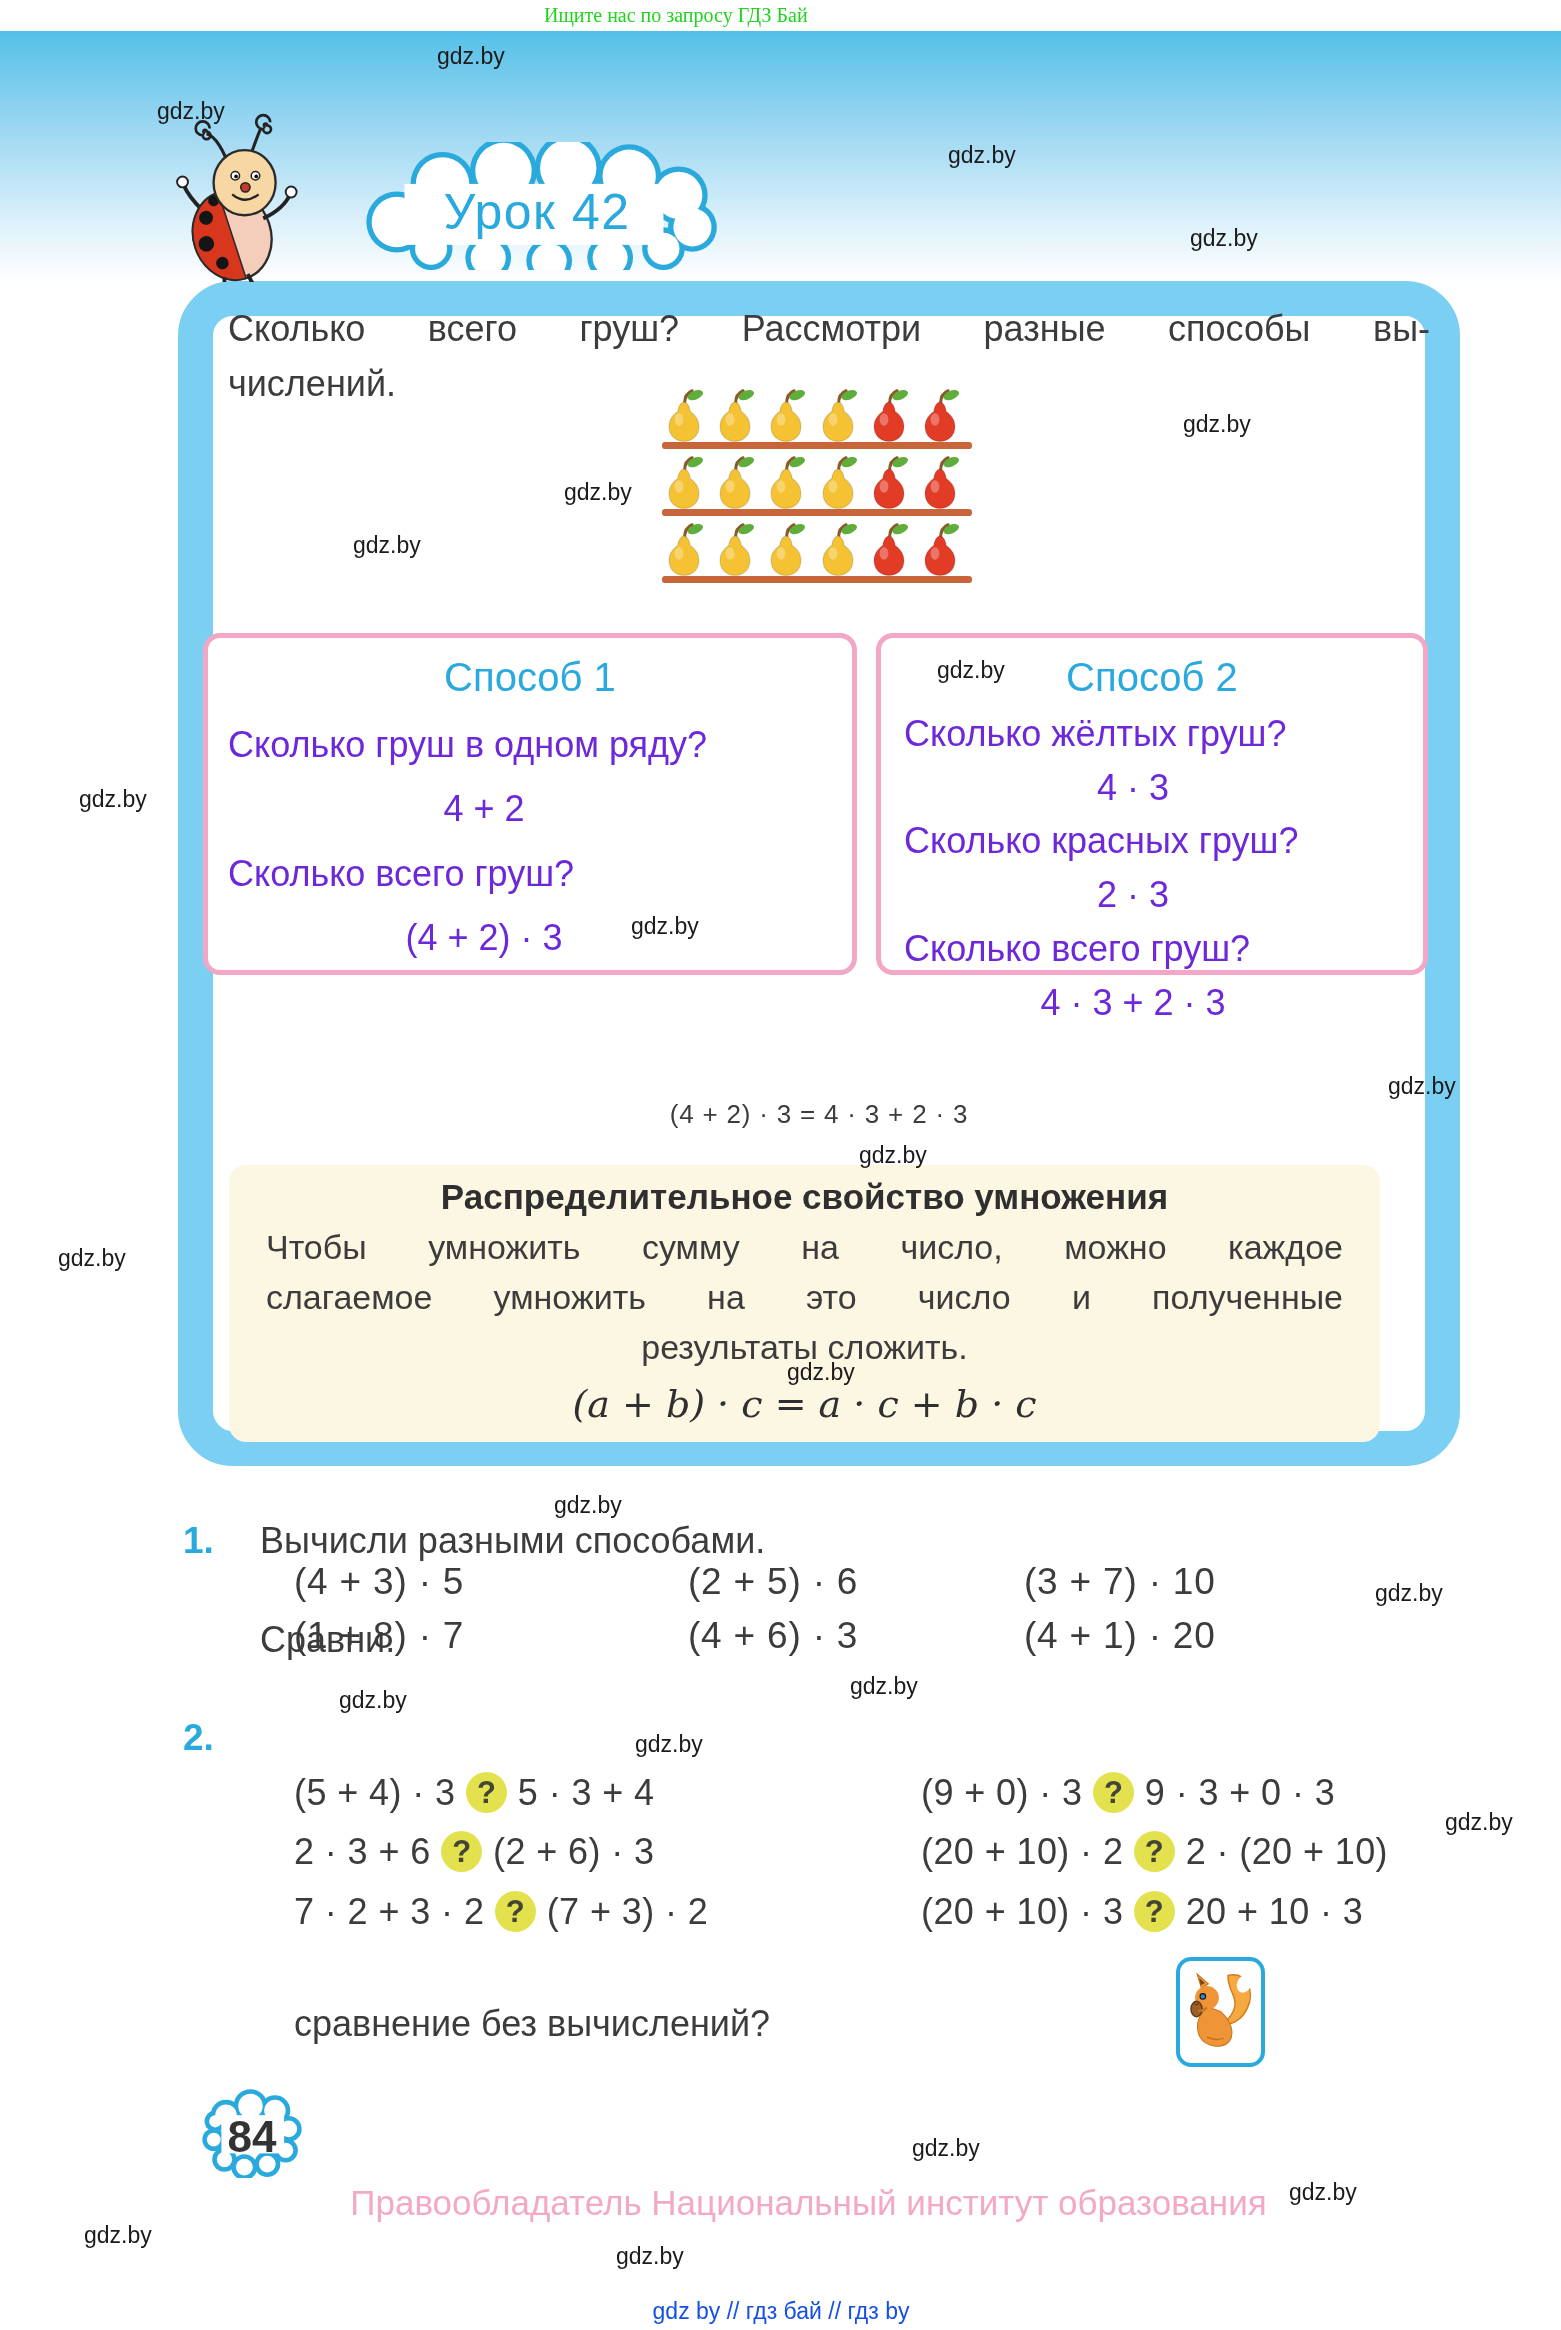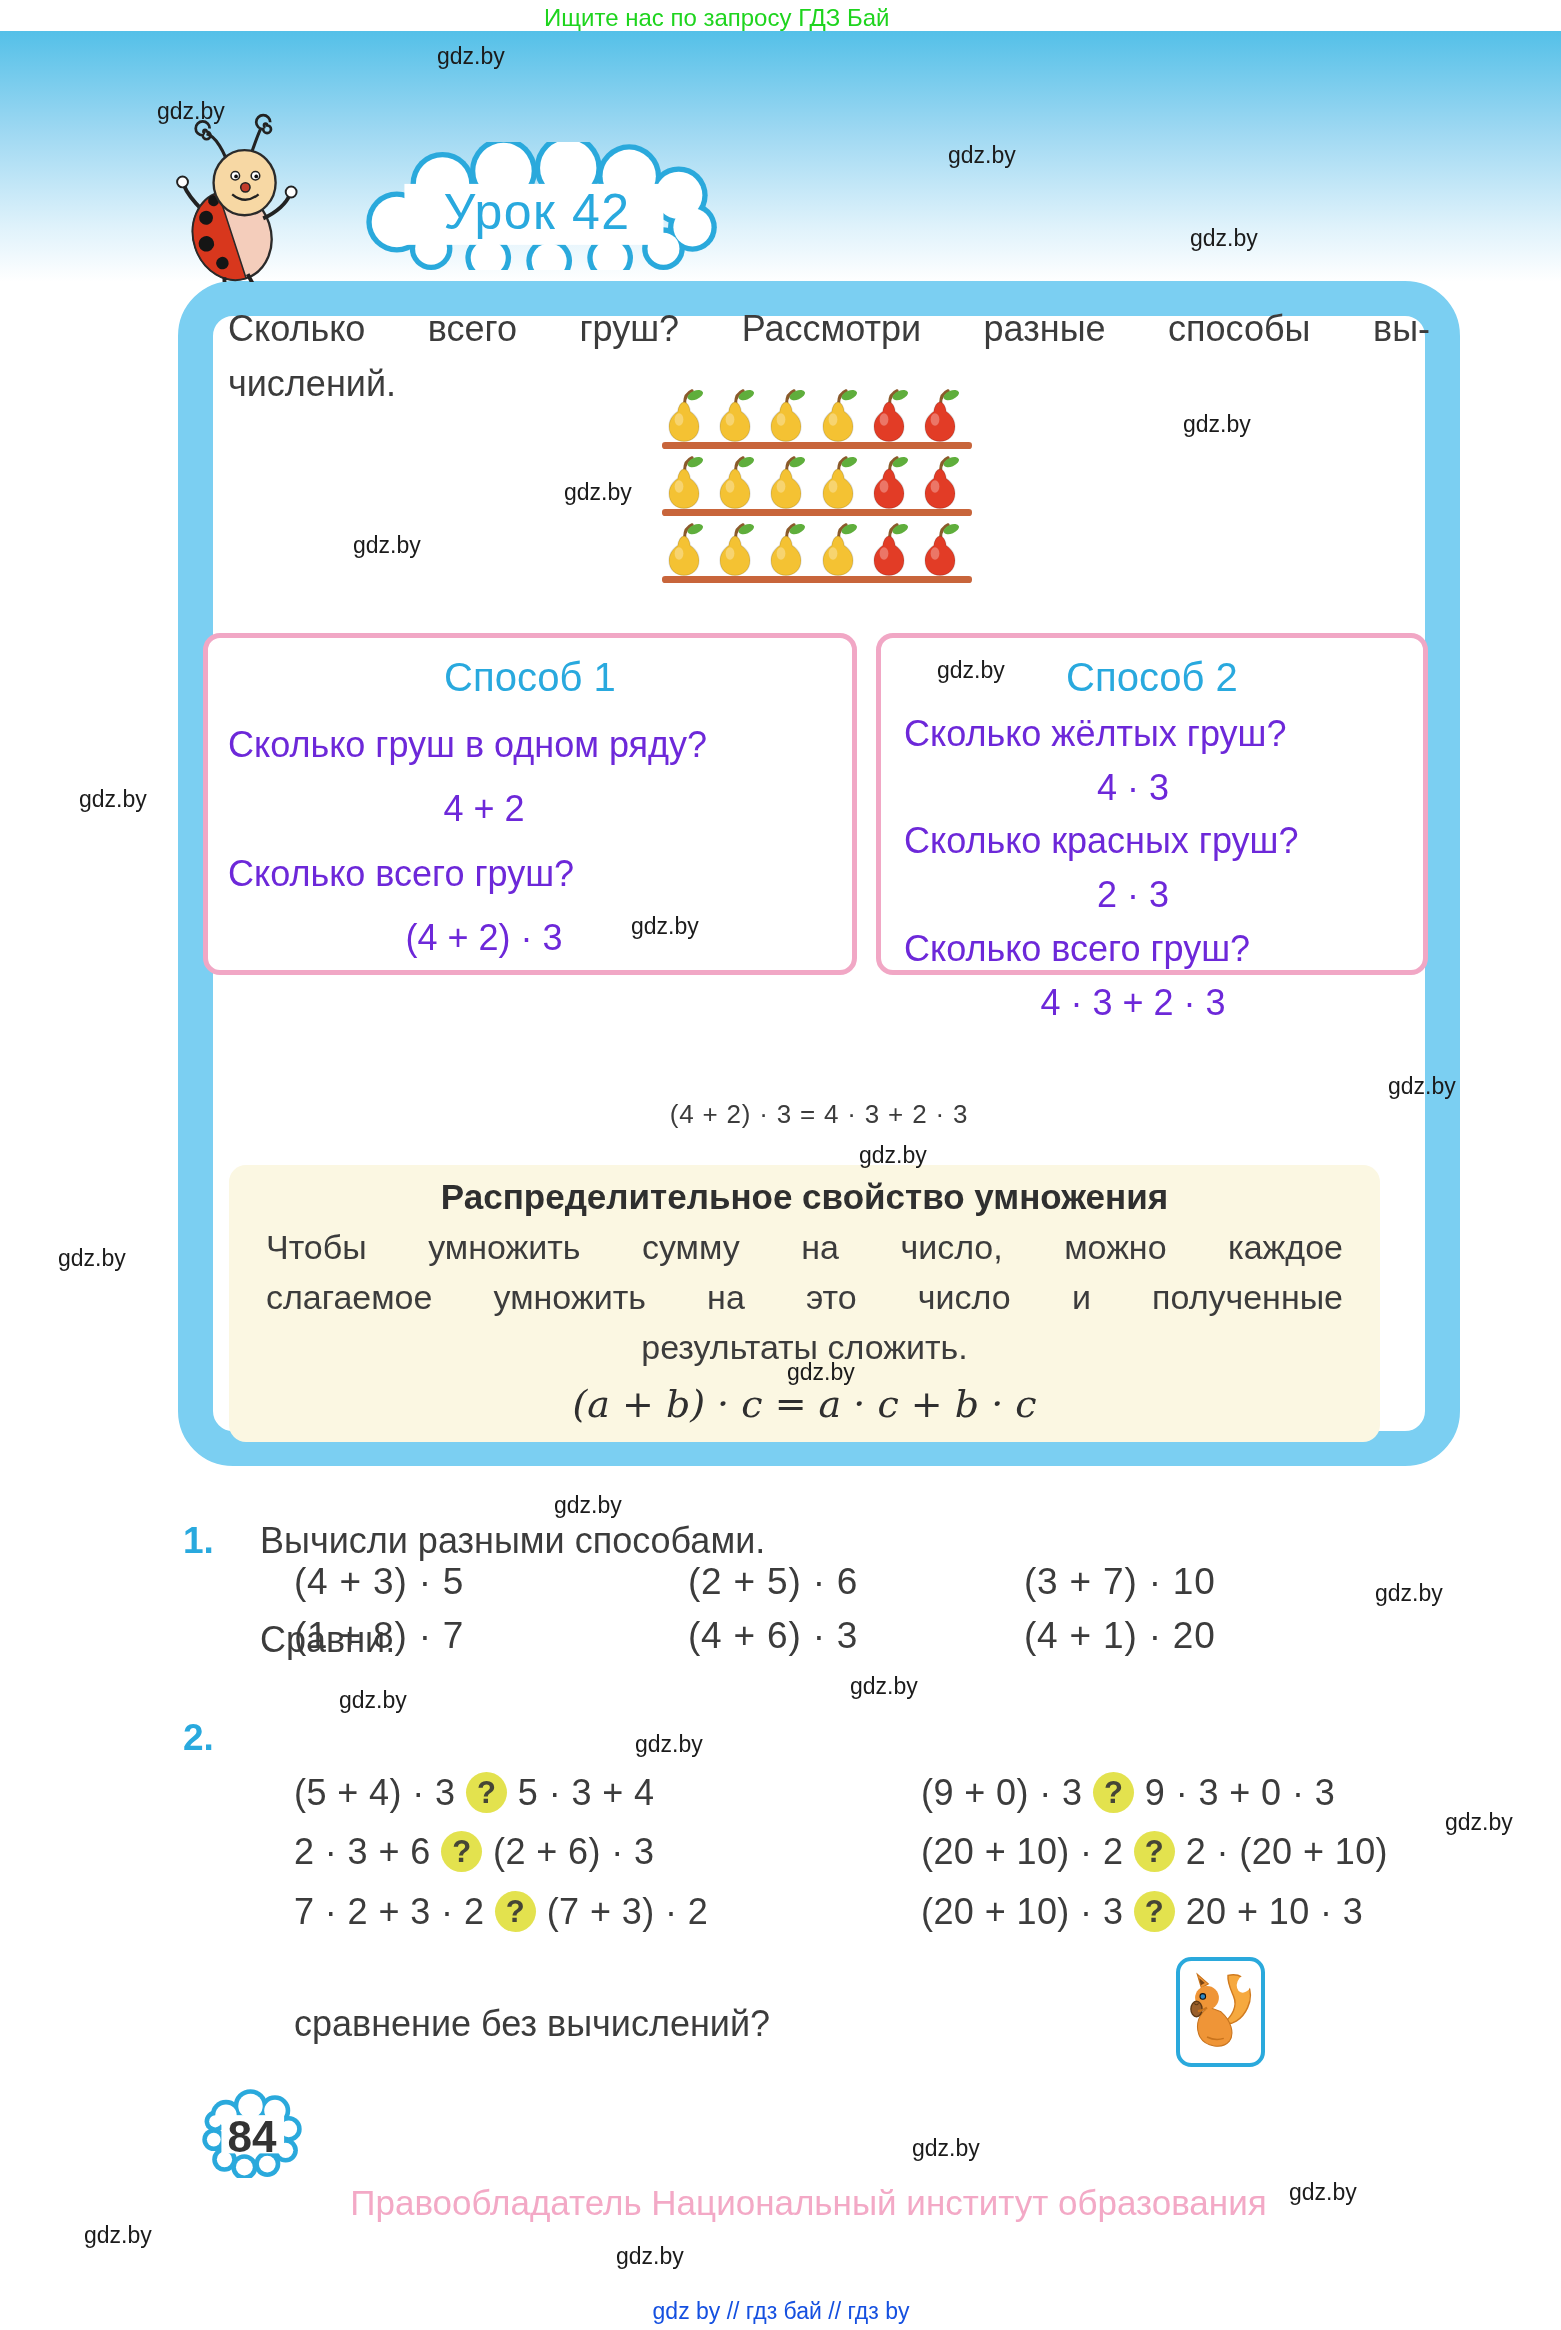--- a/index.html
+++ b/index.html
@@ -6,21 +6,21 @@
     --accent:#29a9de; --frame:#7bcff2; --pink-border:#f1a7c5; --pink-text:#f3a9c6;
     --rule-bg:#fbf7e2; --qm-bg:#e3e24e; --green:#1ed41e; --link-blue:#1550e0;
     --ink:#3b3b3b; --shelf:#c8653b; --pear-yellow:#f4c233; --pear-red:#e23c26;
     --leaf:#5fae3c; --stem:#8b5a2b; --sky:#54c0e8;
   }
   html,body{margin:0;padding:0;background:#fff;}
   .page{position:relative;width:1562px;height:2330px;background:#fff;overflow:hidden;
         font-family:"Liberation Sans","DejaVu Sans",sans-serif;color:var(--ink);}
   .sky{position:absolute;left:0;top:31px;width:100%;height:251px;
        background:linear-gradient(180deg,var(--sky) 0%,#9ed8f2 40%,#dff2fb 78%,#ffffff 100%);}
-  .top-banner{position:absolute;left:544px;top:3.8px;font-size:24px;color:var(--green);white-space:nowrap;}
+  .top-banner{position:absolute;left:544px;top:3.8px;font-size:20px;color:var(--green);white-space:nowrap;font-family:Liberation Serif, serif;}
   .wm{position:absolute;font-size:23px;color:#1b1b1b;white-space:nowrap;z-index:40;}
 
   .ladybug{position:absolute;left:170px;top:102px;width:136px;height:180px;z-index:5;}
 
   .lesson-cloud{position:absolute;left:343px;top:142px;width:388px;height:128px;z-index:5;}
   .lesson-cloud svg{position:absolute;left:0;top:0;width:100%;height:100%;}
   .lesson-cloud-text{position:absolute;left:0;top:6.1px;width:100%;height:100%;display:flex;
         align-items:center;justify-content:center;font-size:50px;color:var(--accent);letter-spacing:1.5px;}
 
   .frame{position:absolute;left:178px;top:281px;width:1282px;height:1185px;border:35px solid var(--frame);

